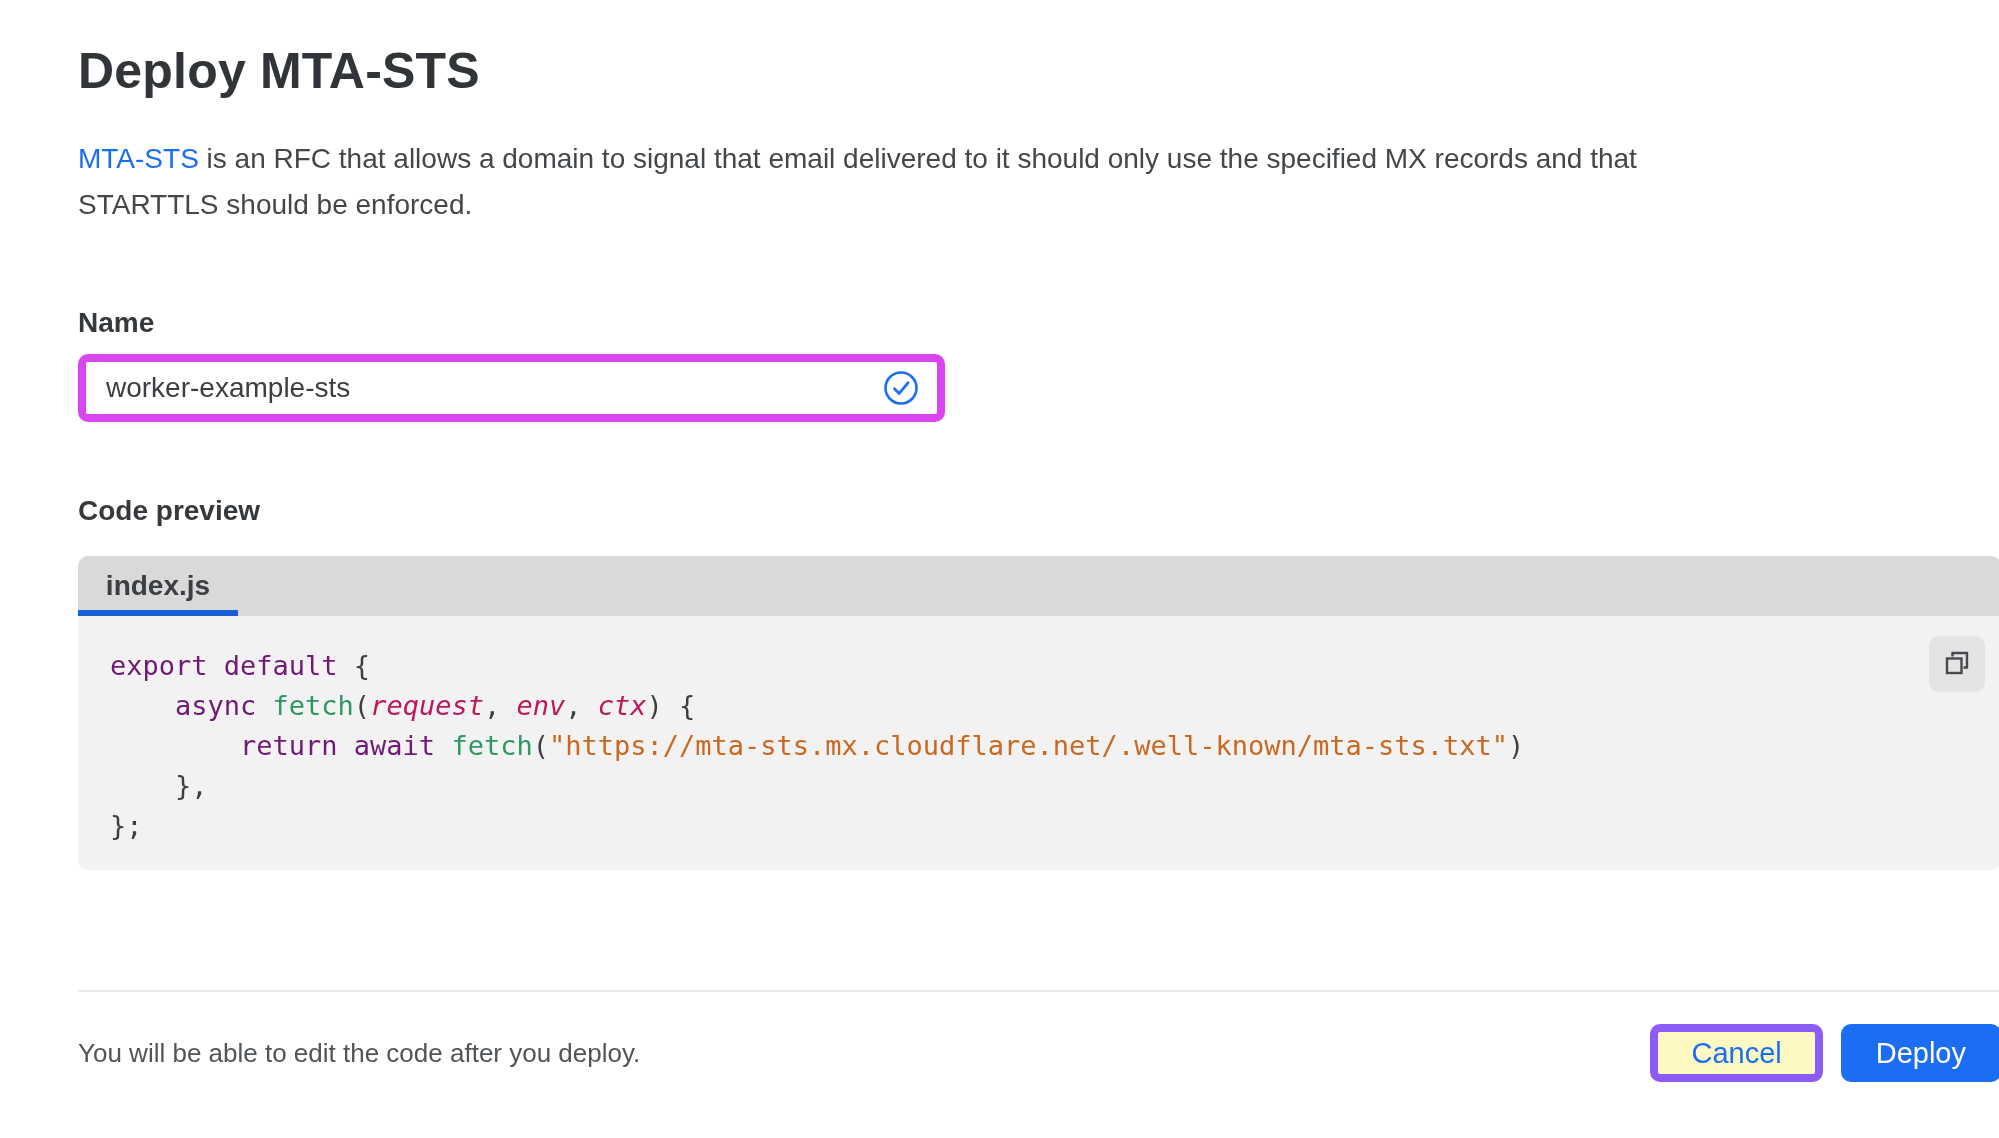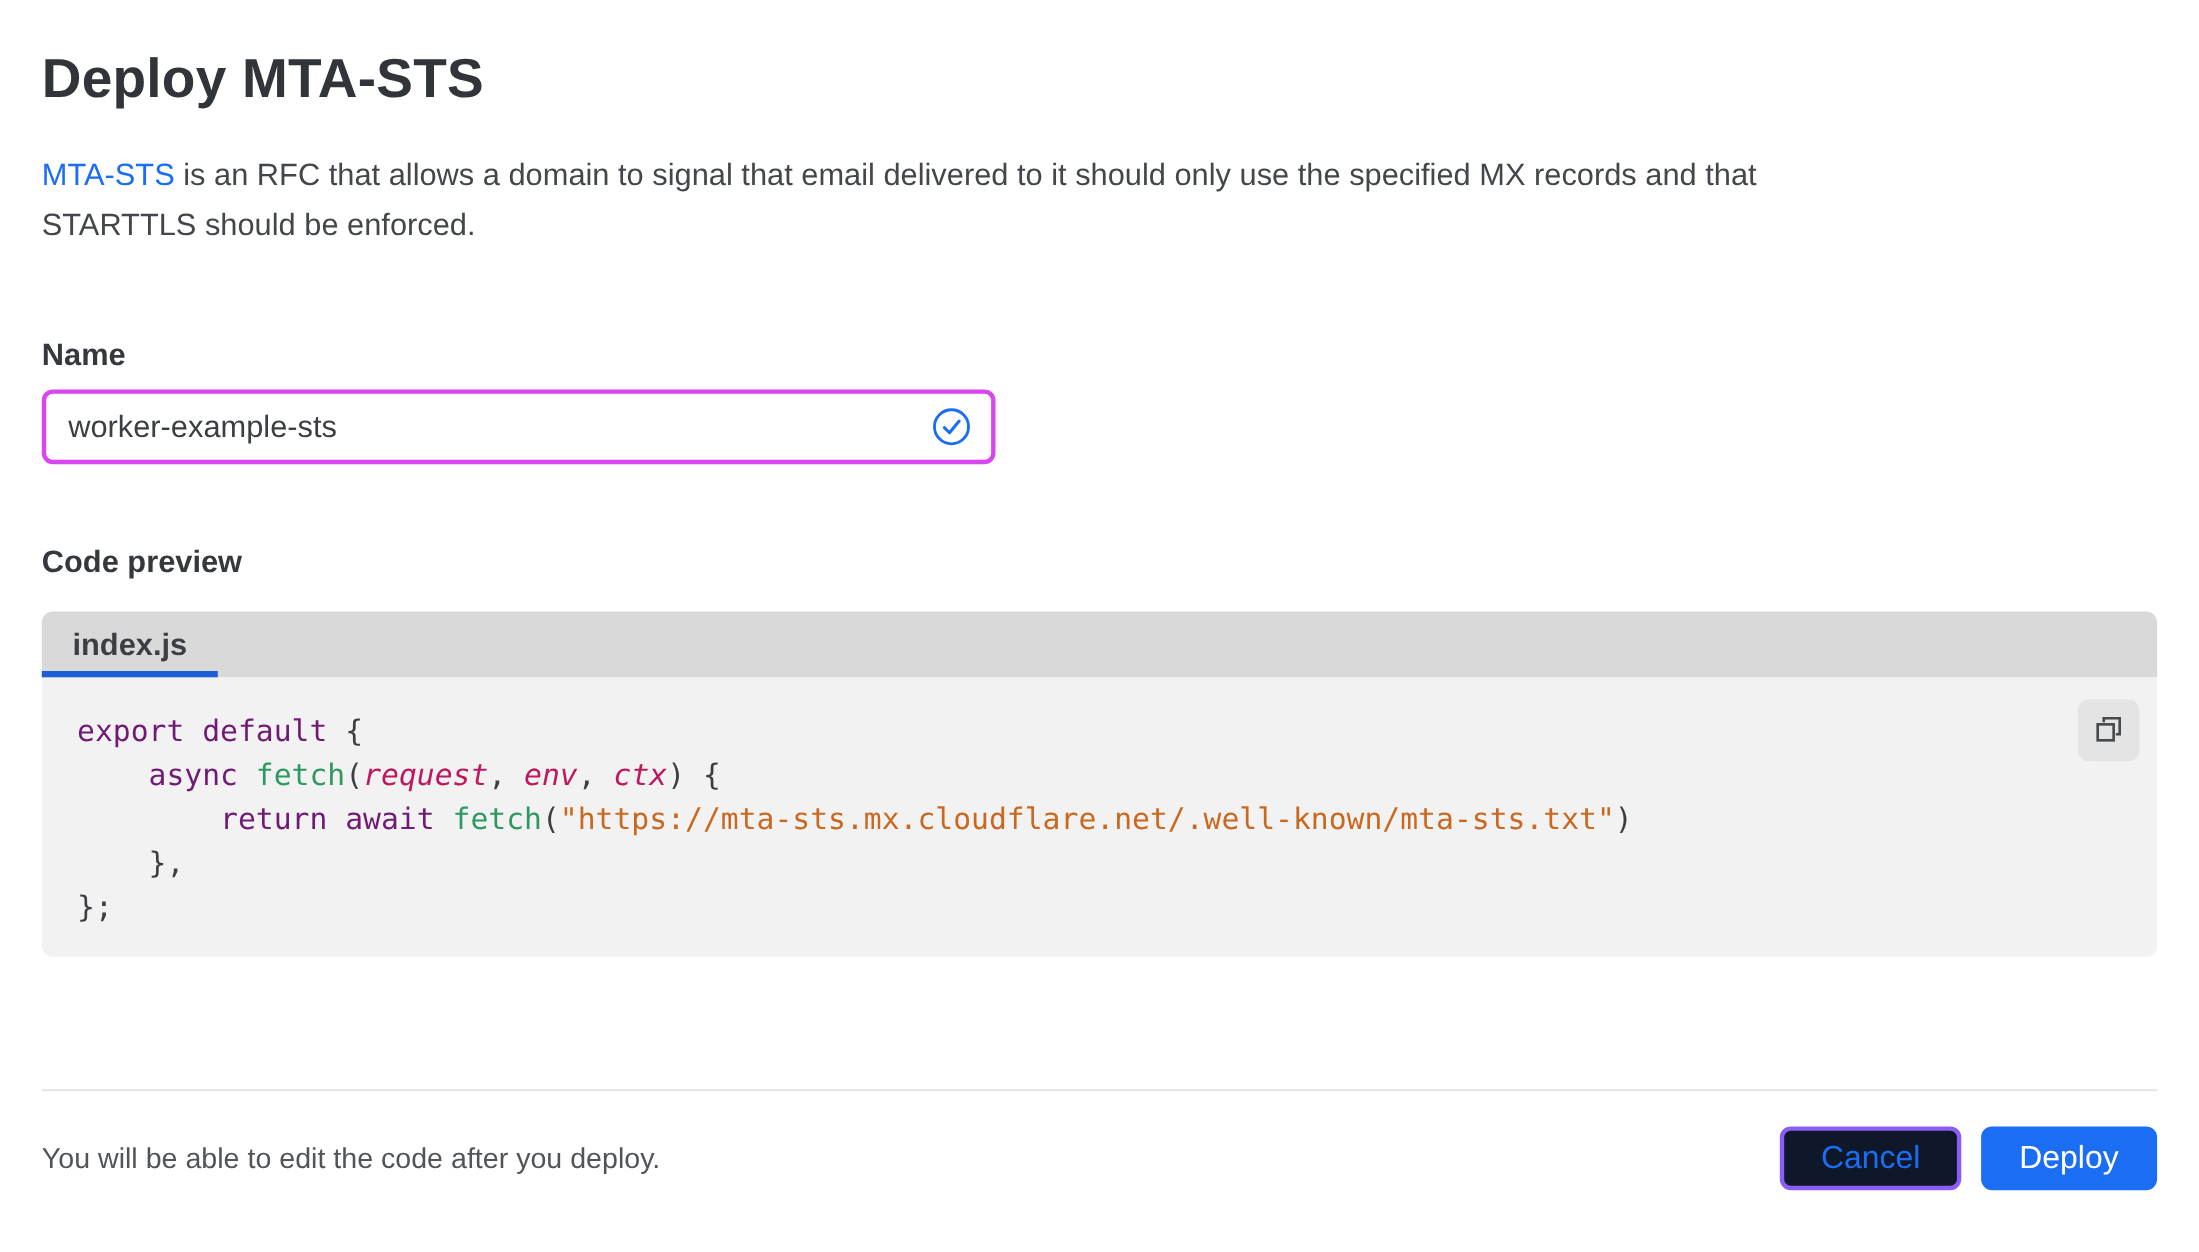--- a/index.html
+++ b/index.html
@@ -2,21 +2,21 @@
 <html><head>
 <meta charset="utf-8">
 <style>
   * { box-sizing: border-box; margin: 0; padding: 0; }
   html, body { width: 1999px; height: 1138px; overflow: hidden; }
   body {
     background: #ffffff;
     font-family: "Liberation Sans", sans-serif;
     color: #313438;
   }
-  .content { padding: 40px 38px 0 38px; width: 1669px; }
+  .content { padding: 40px 38px 0 38px; width: 1669px; margin-left: 40px; }
 
   h1.page-title {
     font-size: 50px;
     font-weight: 700;
     color: #313438;
     letter-spacing: 0.2px;
     line-height: 62px;
   }
   .description {
     margin-top: 34px;
@@ -35,21 +35,21 @@
     margin-top: 78px;
     font-size: 28px;
     font-weight: 700;
     color: #35383c;
     line-height: 34px;
   }
   .input-wrap {
     margin-top: 14px;
     width: 867px;
     height: 68px;
-    border: 4px solid #d946ef;
+    border: 8px solid #d946ef;
     border-radius: 10px;
     display: flex;
     align-items: center;
     padding: 0 18px 0 20px;
     background: #ffffff;
   }
   .input-wrap input {
     flex: 1;
     border: none;
     outline: none;
@@ -146,22 +146,22 @@
     padding: 0 33px;
     border-radius: 10px;
     font-family: "Liberation Sans", sans-serif;
     font-size: 29px;
     display: flex;
     align-items: center;
     justify-content: center;
     cursor: pointer;
   }
   .btn-secondary {
-    background: #0f172a;
-    border: 4px solid #8b5cf6;
+    background: #fef9c3;
+    border: 8px solid #8b5cf6;
     color: #1b6ef3;
   }
   .btn-primary {
     background: #1b6ef3;
     border: 2px solid #1b6ef3;
     color: #ffffff;
   }
 </style>
 </head>
 <body>

